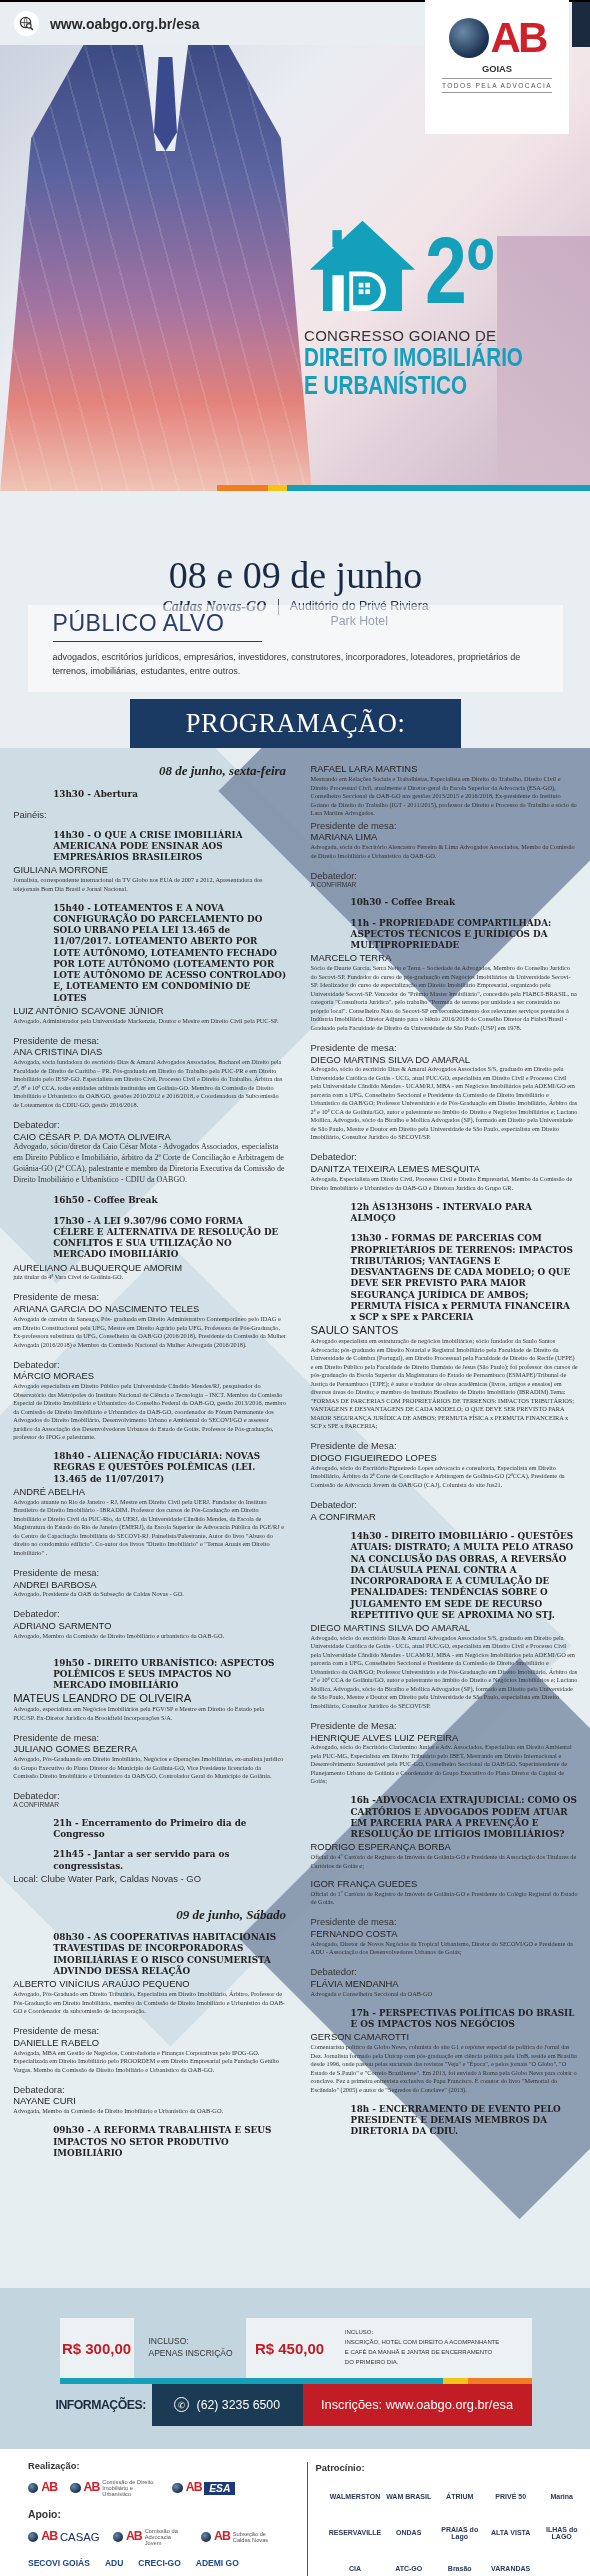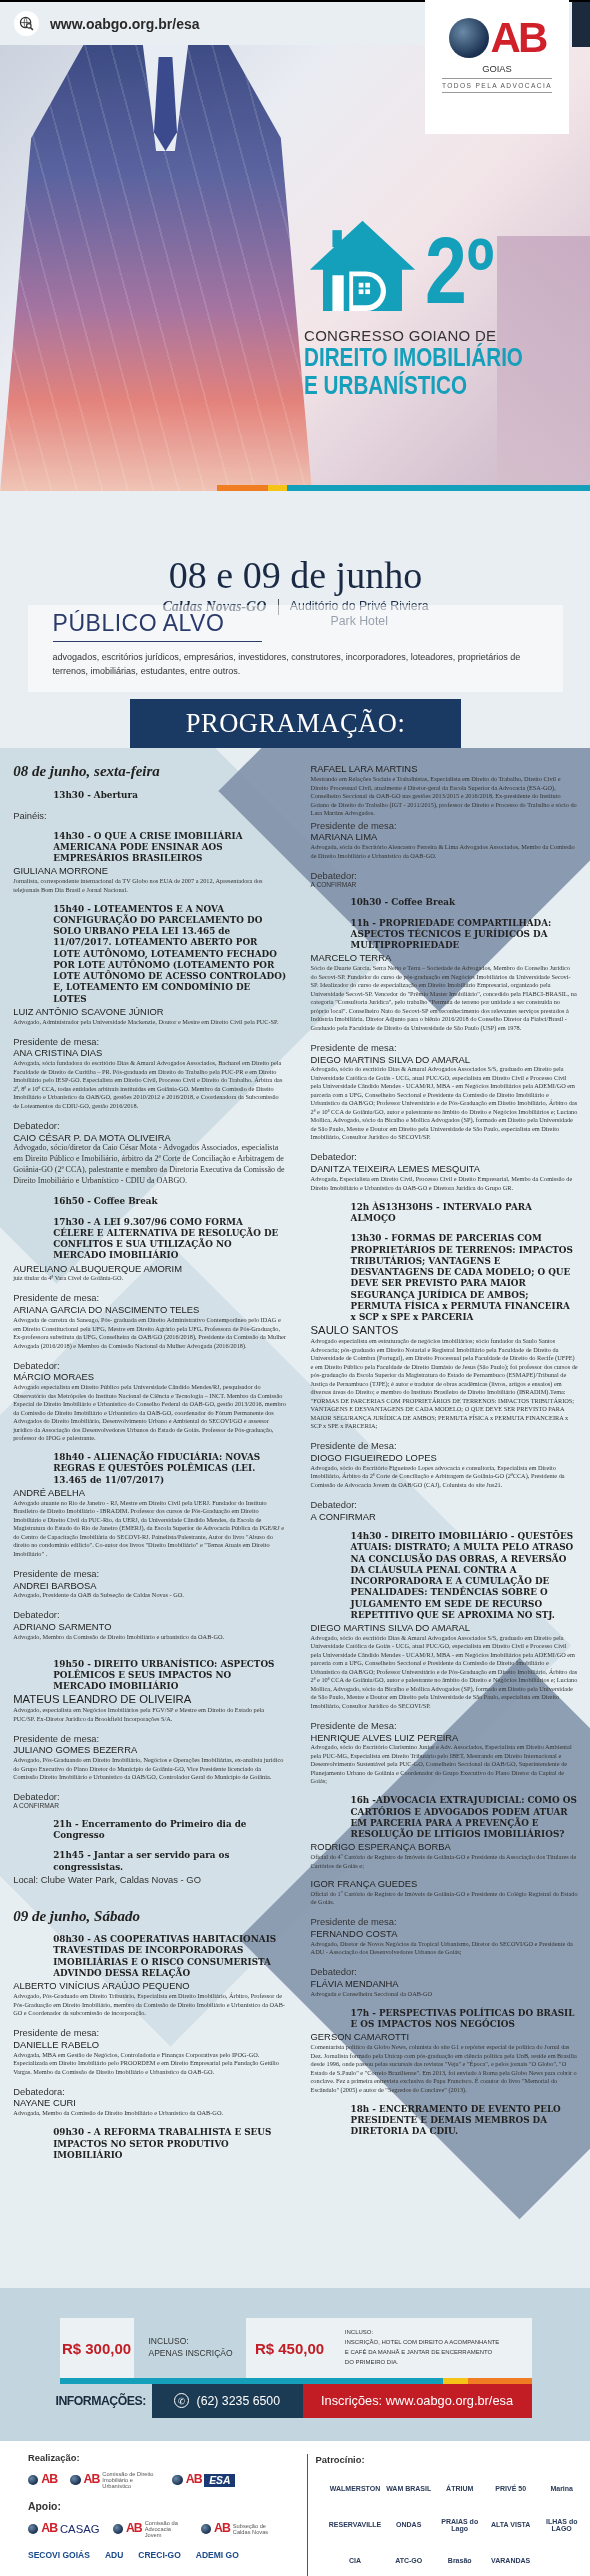--- a/index.html
+++ b/index.html
@@ -23,21 +23,21 @@
   .urlbar { position: absolute; left: 0; top: 0; width: 591px; height: 45px;
     background: #e9eef3; border-top: 2.8px solid #000; display: flex; align-items: center; padding-left: 14px; }
   .urlbar::after { content: ""; position: absolute; right: 0; top: 0; width: 19px; height: 45px; background: #1b2a3d; }
   .globe { width: 24.6px; height: 24.6px; border-radius: 50%; background: #fff; display: flex; align-items: center; justify-content: center; margin-right: 11.3px; }
   .url-text { font-size: 14px; font-weight: bold; color: #2a2a2a; }
   .oab-logo { position: absolute; right: 22px; top: 0; width: 144px; height: 134px; background: #fff;
     display: flex; flex-direction: column; align-items: center; padding-top: 17px; z-index: 2; }
   .oab-mark { display: flex; align-items: center; gap: 1.9px; }
   .oab-globe { width: 40px; height: 40px; border-radius: 50%; background: radial-gradient(circle at 35% 35%, #6a8aa8, #1a3050 70%); }
   .oab-letters { font-family: "Liberation Sans", sans-serif; font-weight: bold; font-size: 42px; color: #d0202a; letter-spacing: -2.8px; line-height: 1; }
-  .oab-goias { font-size: 9.4px; font-weight: normal; margin-top: 3.8px; color: #333; }
+  .oab-goias { font-size: 9.4px; font-weight: bold; margin-top: 3.8px; color: #333; }
   .oab-slogan { font-size: 6.6px; letter-spacing: 1.4px; color: #555; border-top: 0.9px solid #999; border-bottom: 0.9px solid #999; padding: 2.8px 0; margin-top: 4.7px; }
 
   .congress { position: absolute; left: 304px; top: 217px; width: 265px; }
   .congress-top { display: flex; align-items: flex-end; height: 94px; }
   .house { width: 117px; height: 94px; position: relative; }
   .house svg { width: 117px; height: 94px; }
   .big-num { font-family: "Liberation Sans", sans-serif; font-weight: bold; font-size: 94px; color: #14a0bb; line-height: .85; margin-left: 3.8px; transform: scaleX(.8); transform-origin: left bottom; }
   .congress-sub { font-size: 15px; color: #333; letter-spacing: 0.3px; margin-top: 16px; }
   .congress-title { font-family: "Liberation Sans", sans-serif; font-weight: bold; font-size: 26.5px; color: #14a0bb; line-height: 1.05; transform: scaleX(.78); transform-origin: left; white-space: nowrap; }
 
@@ -66,21 +66,21 @@
     background:
       linear-gradient(135deg, transparent 0 38%, rgba(140,160,185,.0) 38%),
       #e6eef2; overflow: hidden; }
   .bgshape { position: absolute; pointer-events: none; }
   .bs1 { left: -189px; top: -57px; width: 491px; height: 491px; background: #c3d5de; transform: rotate(45deg); opacity: .7; }
   .bs2 { left: 283px; top: -113px; width: 312px; height: 312px; background: #7f90a8; transform: rotate(45deg); opacity: .9; }
   .bs3 { left: -113px; top: 614px; width: 567px; height: 567px; background: #c3d5de; transform: rotate(45deg); opacity: .55; }
   .bs4 { left: 321px; top: 992px; width: 397px; height: 397px; background: #7f90a8; transform: rotate(45deg); opacity: .85; }
   .col { position: relative; width: 50%; padding-right: 11.3px; z-index: 1; }
   .col.right { padding-left: 13.2px; padding-right: 3.8px; }
-  .day-title { font-family: "Liberation Serif", serif; font-style: italic; font-weight: bold; font-size: 15px; color: #222; margin-bottom: 9.4px; }
+  .day-title { font-family: "Liberation Serif", serif; font-style: italic; font-weight: bold; font-size: 13px; color: #222; margin-bottom: 9.4px; text-align: right; }
   .slot { font-family: "DejaVu Serif", serif; font-weight: bold; font-size: 8.8px; line-height: 1.28; color: #222; margin-top: 9.4px; margin-left: 40px; }
   .plain { font-size: 9.4px; color: #333; margin-top: 9.4px; }
   .role { font-size: 9.4px; color: #333; margin-top: 9.4px; }
   .name { font-size: 9.4px; color: #222; text-transform: uppercase; margin-top: 0.9px; }
   .name.big { font-size: 11.3px; }
   .bio { font-family: "Liberation Serif", serif; font-size: 6.3px; line-height: 1.35; color: #333; margin-top: 0.9px; }
   .bio.large { font-size: 8px; }
   .small-caps { font-size: 6.6px; color: #333; }
 
   
@@ -89,21 +89,21 @@
   .invest-title { background: #c21d25; color: #fff; text-align: center; font-weight: bold; font-size: 23px; letter-spacing: 8.5px; height: 34px; line-height: 34px; }
   .invest-row { display: flex; height: 60px; }
   .price { width: 74px; background: #ecf1f4; color: #c21d25; font-weight: bold; font-size: 15px; display: flex; align-items: center; justify-content: center; transform: none; }
   .incl { width: 112px; background: #c3d5de; font-size: 8.5px; color: #333; display: flex; flex-direction: column; justify-content: center; padding-left: 15px; line-height: 1.4; }
   .price2 { width: 88px; background: #ecf1f4; color: #c21d25; font-weight: bold; font-size: 15px; display: flex; align-items: center; justify-content: center; }
   .incl2 { flex: 1; background: #ecf1f4; font-size: 6px; color: #333; display: flex; flex-direction: column; justify-content: center; padding-left: 11.3px; line-height: 1.65; }
   .invest-stripe { height: 5.7px; display: flex; }
   .invest-stripe .a { flex: 1; background: #14a0bb; }
   .invest-stripe .b { width: 24.6px; background: #f6c417; }
   .invest-stripe .c { width: 64px; background: #f07d22; }
-  .info-row { display: flex; height: 34px; }
+  .info-row { display: flex; height: 42px; }
   .info-label { width: 92px; background: #c3d5de; font-weight: bold; font-size: 12.3px; color: #1b2a3d; display: flex; align-items: center; justify-content: flex-end; padding-right: 5.7px; letter-spacing: -0.5px; }
   .info-phone { width: 151px; background: #1b3a53; color: #fff; font-size: 12.3px; display: flex; align-items: center; justify-content: center; gap: 7.6px; }
   .phone-icon { width: 15px; height: 15px; border: 1.4px solid #fff; border-radius: 50%; font-size: 8.5px; display: flex; align-items: center; justify-content: center; }
   .info-web { flex: 1; background: #c21d25; color: #fff; font-size: 12.8px; display: flex; align-items: center; justify-content: center; }
 
   
   .footer { background: #fff; display: flex; padding: 11.3px 0 19px 28px; min-height: 161px; }
   .foot-left { width: 279px; }
   .foot-right { flex: 1; border-left: 1.9px solid #555; padding-left: 7.6px; margin-top: 1.9px; }
   .foot-h { font-weight: bold; font-size: 9.4px; color: #333; margin-bottom: 7.6px; }

